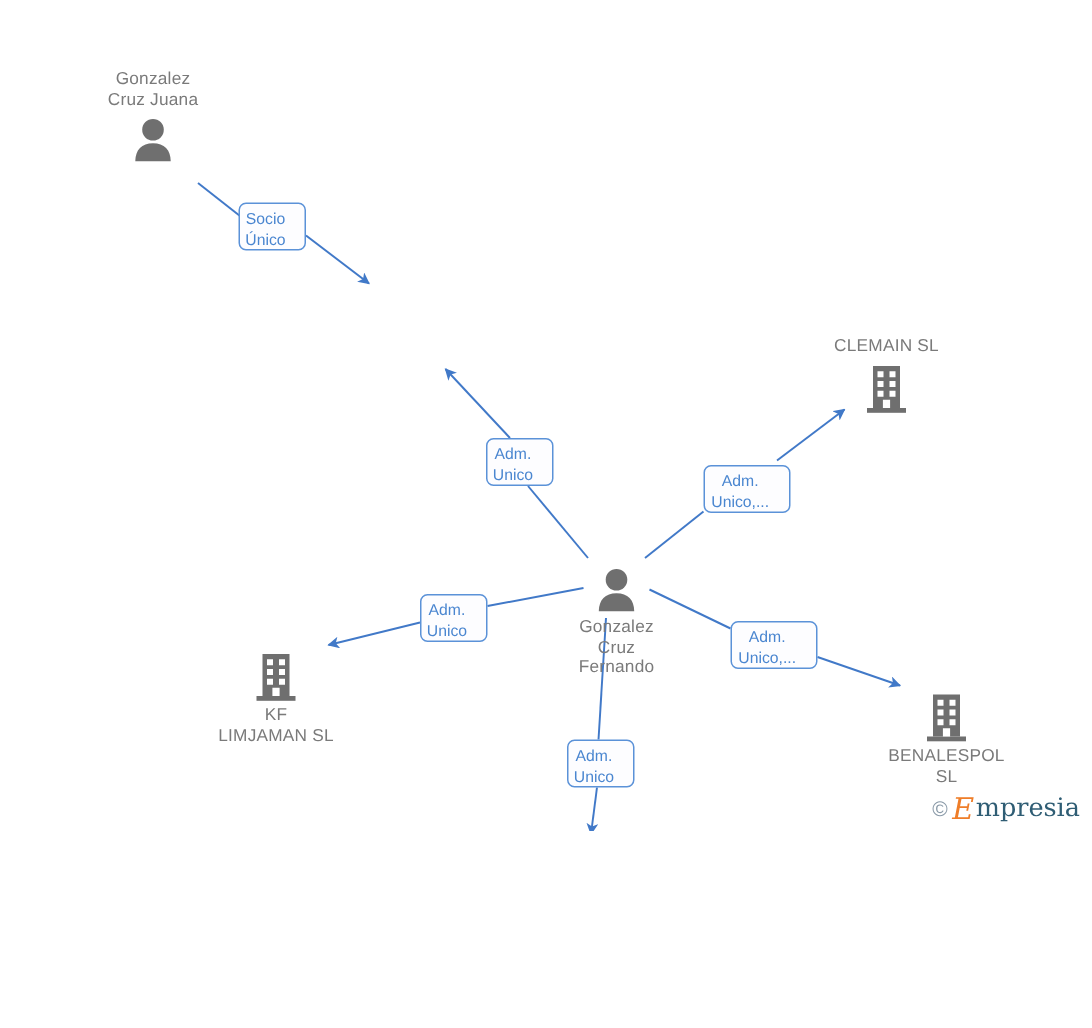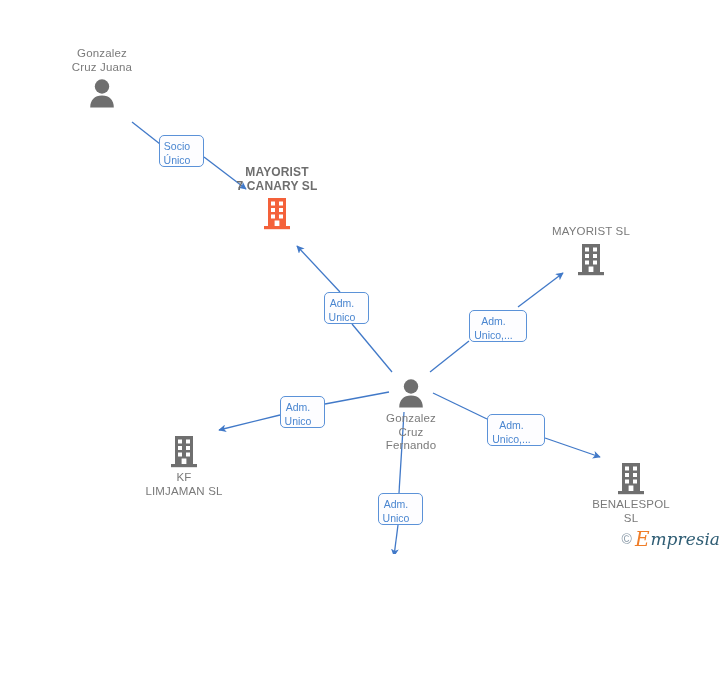--- a/index.html
+++ b/index.html
@@ -83,21 +83,20 @@
   .wm-e {
     color: #ef7d28;
     font-family: "DejaVu Serif", serif;
     font-style: italic;
     font-size: 20px;
     line-height: 18px;
   }
   .wm-rest {
     color: #2f5d74;
     font-family: "DejaVu Serif", serif;
-    font-style: italic;
     font-size: 17px;
     line-height: 18px;
     margin-left: -2px;
   }
 </style>
 </head>
 <body>
 
 <div id="graph-canvas">
 
@@ -129,38 +128,23 @@
 
   <div class="node label-above" style="left:102px; top:47px;">
     <span class="node-label">Gonzalez
 Cruz Juana</span>
     <svg class="node-icon" width="30" height="32" viewBox="0 0 30 32">
       <circle cx="15" cy="9.5" r="7.2" fill="#6f6f6f"></circle>
       <path d="M15 18.5 C7.5 18.5 3.2 23 3.2 30.5 L26.8 30.5 C26.8 23 22.5 18.5 15 18.5 Z" fill="#6f6f6f"></path>
     </svg>
   </div>
 
-  <div class="node label-above" style="left:277px; top:165px;">
-    <span class="node-label bold">MAYORIST
-7 CANARY  SL</span>
-    <svg class="node-icon" width="30" height="34" viewBox="0 0 30 34">
-      <rect x="6" y="2" width="18" height="28" fill="#f4613a"></rect>
-      <rect x="2" y="30" width="26" height="3.2" fill="#f4613a"></rect>
-      <rect x="9" y="5.5" width="4" height="4" fill="#ffffff"></rect>
-      <rect x="17" y="5.5" width="4" height="4" fill="#ffffff"></rect>
-      <rect x="9" y="12" width="4" height="4" fill="#ffffff"></rect>
-      <rect x="17" y="12" width="4" height="4" fill="#ffffff"></rect>
-      <rect x="9" y="18.5" width="4" height="4" fill="#ffffff"></rect>
-      <rect x="17" y="18.5" width="4" height="4" fill="#ffffff"></rect>
-      <rect x="12.6" y="24.5" width="4.8" height="5.5" fill="#ffffff"></rect>
-    </svg>
-  </div>
 
   <div class="node label-above" style="left:591px; top:225px;">
-    <span class="node-label">MAYORIST  SL</span>
+    <span class="node-label">CLEMAIN  SL</span>
     <svg class="node-icon" width="30" height="34" viewBox="0 0 30 34">
       <rect x="6" y="2" width="18" height="28" fill="#6f6f6f"></rect>
       <rect x="2" y="30" width="26" height="3.2" fill="#6f6f6f"></rect>
       <rect x="9" y="5.5" width="4" height="4" fill="#ffffff"></rect>
       <rect x="17" y="5.5" width="4" height="4" fill="#ffffff"></rect>
       <rect x="9" y="12" width="4" height="4" fill="#ffffff"></rect>
       <rect x="17" y="12" width="4" height="4" fill="#ffffff"></rect>
       <rect x="9" y="18.5" width="4" height="4" fill="#ffffff"></rect>
       <rect x="17" y="18.5" width="4" height="4" fill="#ffffff"></rect>
       <rect x="12.6" y="24.5" width="4.8" height="5.5" fill="#ffffff"></rect>

